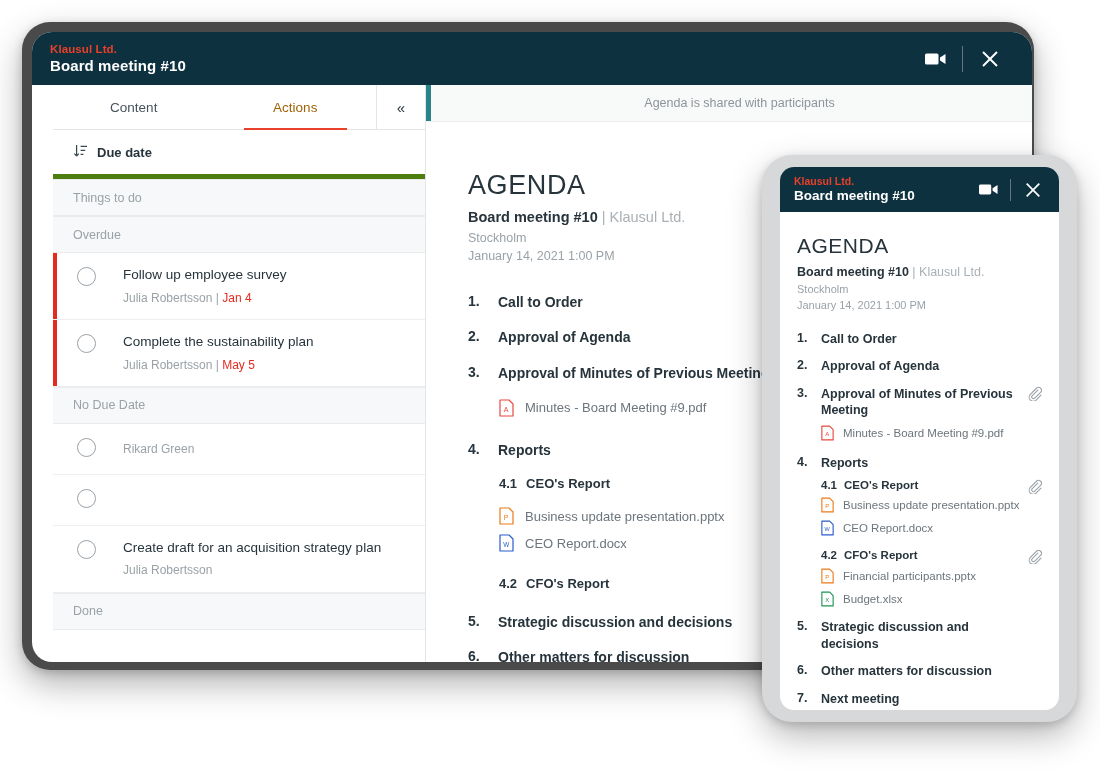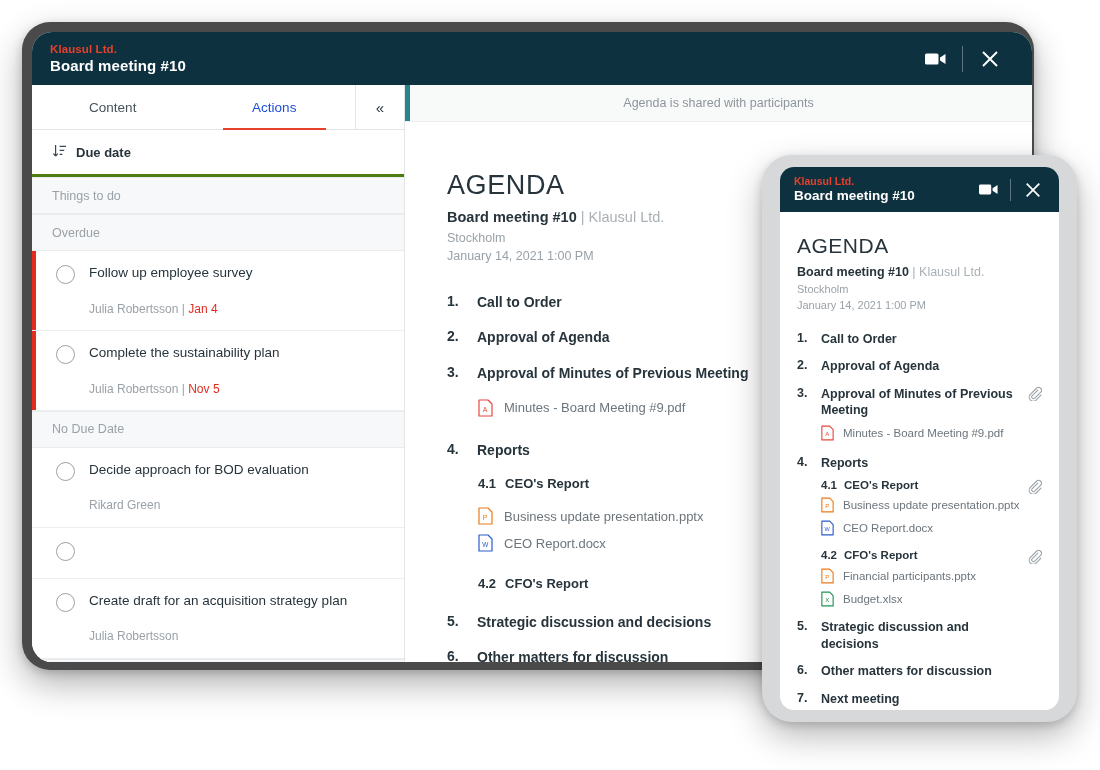--- a/index.html
+++ b/index.html
@@ -76,20 +76,21 @@
     margin: 0 7px;
   }
 
   
   .desk-body {
     position: absolute;
     left: 0; top: 53px;
     width: 100%;
     height: 577px;
     display: flex;
+    padding-left: 21px;
   }
 
   
   .sidebar {
     width: 373px;
     height: 100%;
     background: #ffffff;
     border-right: 1px solid #e3e5e7;
     box-sizing: border-box;
     overflow: hidden;
@@ -103,21 +104,21 @@
   .tab {
     flex: 1;
     display: flex;
     align-items: center;
     justify-content: center;
     font-size: 13.5px;
     color: #47525a;
     cursor: pointer;
     position: relative;
   }
-  .tab.active { color: #1d4ed8; }
+  .tab.active { color: #a16207; }
   .tab.active::after {
     content: "";
     position: absolute;
     left: 18%; right: 18%;
     bottom: -1px;
     height: 2px;
     background: #e8402a;
   }
   .tab-collapse {
     width: 48px;
@@ -126,21 +127,21 @@
     color: #27343c;
     font-size: 15px;
     cursor: pointer;
   }
   .sortrow {
     height: 44px;
     display: flex;
     align-items: center;
     gap: 9px;
     padding-left: 20px;
-    border-bottom: 3px solid #4d7c0f;
+    border-bottom: 5px solid #4d7c0f;
     font-size: 13px;
     color: #27343c;
     font-weight: bold;
     cursor: pointer;
   }
   .group-header {
     height: 35px;
     display: flex;
     align-items: center;
     padding-left: 20px;
@@ -168,21 +169,21 @@
   }
   .plus-ico::before, .plus-ico::after {
     content: ""; position: absolute; background: #b3b9bd;
   }
   .plus-ico::before { left: 0; top: 7px; width: 15px; height: 1.4px; }
   .plus-ico::after { top: 0; left: 7px; height: 15px; width: 1.4px; }
 
   .action-item {
     display: flex;
     align-items: flex-start;
-    gap: 14px;
+    gap: 27px;
     padding: 12px 16px 12px 24px;
     border-bottom: 1px solid #eceeef;
     position: relative;
     cursor: pointer;
     min-height: 26px;
   }
   .action-item.overdue::before {
     content: "";
     position: absolute;
     left: 0; top: 0; bottom: 0;
@@ -198,21 +199,21 @@
     box-sizing: border-box;
   }
   .action-text { line-height: 1.45; }
   .action-title {
     font-size: 13.5px;
     color: #27343c;
   }
   .action-meta {
     font-size: 12px;
     color: #9aa2a8;
-    margin-top: 18px;
+    margin-top: 5px;
   }
   .action-meta .due-red { color: #e52b1e; }
 
   
   .agenda-panel {
     flex: 1;
     height: 100%;
     background: #ffffff;
     position: relative;
     overflow: hidden;
@@ -437,30 +438,29 @@
             </div>
           </div>
         </div>
         <div class="action-item overdue">
           <div class="check-circle"></div>
           <div class="action-text">
             <div class="action-title">Complete the sustainability plan</div>
             <div class="action-meta">
               <span>Julia Robertsson</span>
               <span>|</span>
-              <span class="due-red">Nov 5</span>
+              <span class="due-red">May 5</span>
             </div>
           </div>
         </div>
 
         <div class="group-header">No Due Date</div>
         <div class="action-item">
           <div class="check-circle"></div>
           <div class="action-text">
-            <div class="action-title">Decide approach for BOD evaluation</div>
             <div class="action-meta">Rikard Green</div>
           </div>
         </div>
         <div class="action-item">
           <div class="check-circle"></div>
         </div>
         <div class="action-item">
           <div class="check-circle"></div>
           <div class="action-text">
             <div class="action-title">Create draft for an acquisition strategy plan</div>

